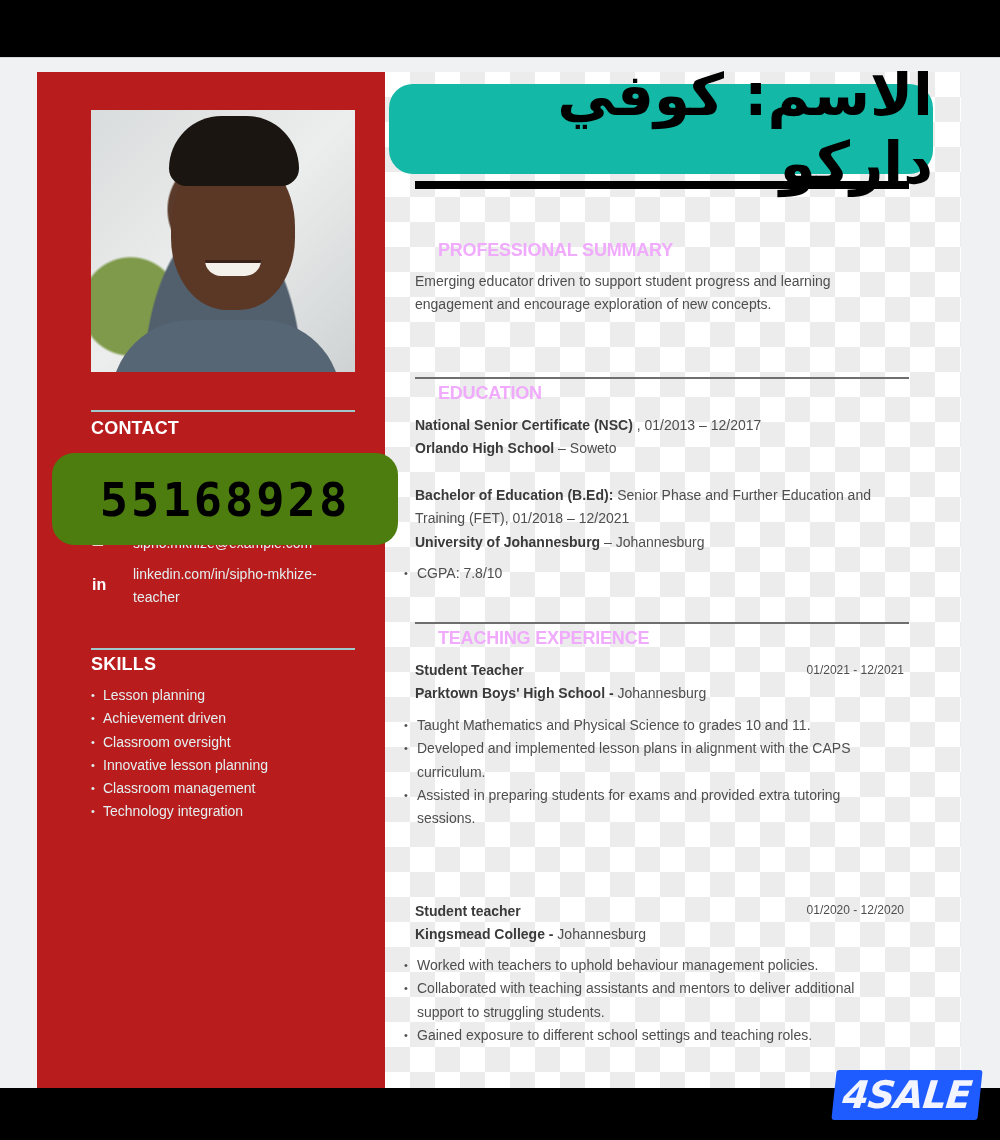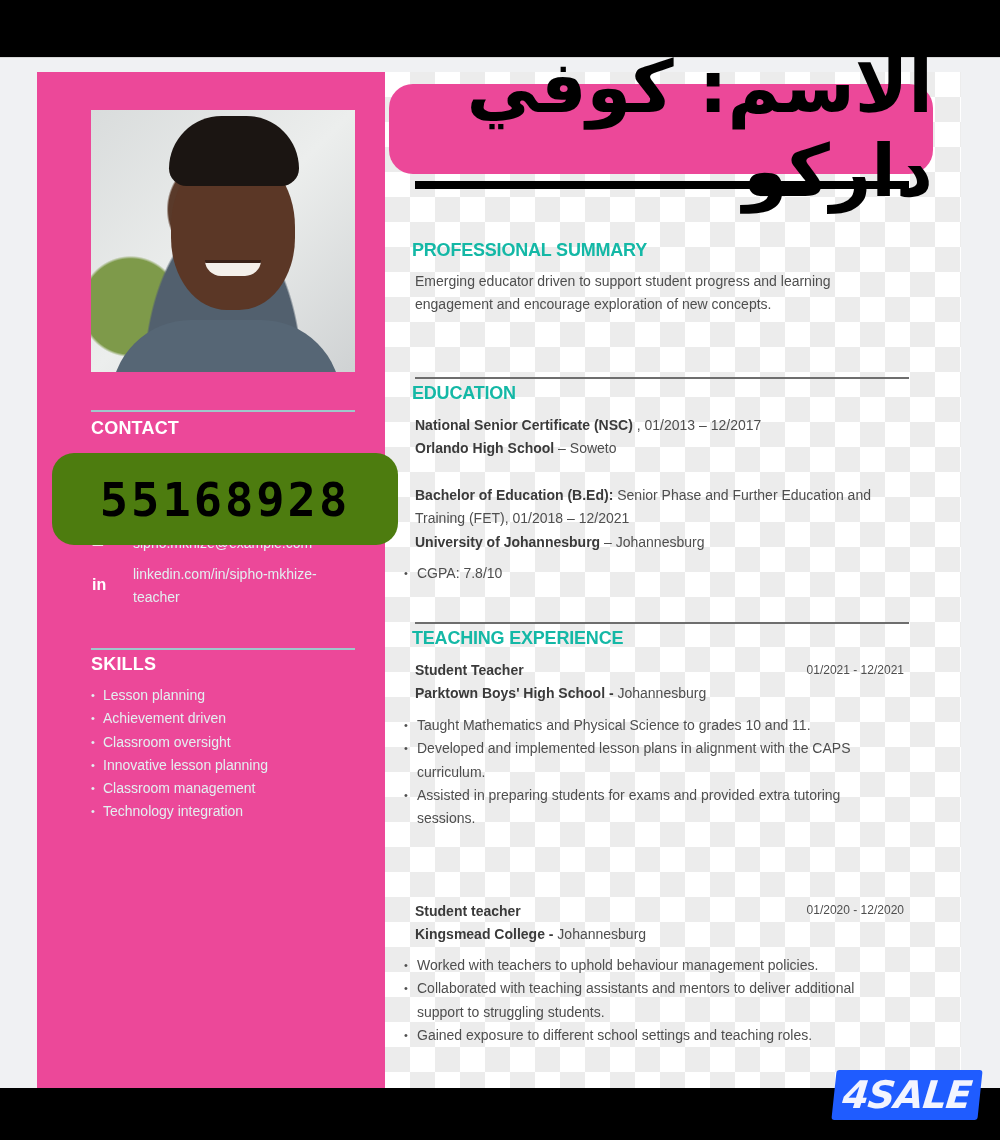--- a/index.html
+++ b/index.html
@@ -5,21 +5,21 @@
   * { box-sizing: border-box; margin: 0; padding: 0; }
   html, body { width: 1000px; height: 1140px; overflow: hidden; background: #000; }
   body { position: relative; font-family: "DejaVu Sans", sans-serif; }
 
   .top-bar { position: absolute; left: 0; top: 0; width: 1000px; height: 57px; background: #000; }
   .frame { position: absolute; left: 0; top: 57px; width: 1000px; height: 1031px; background: #f0f1f3; border-top: 1px solid #d8d8d8; }
   .bottom-bar { position: absolute; left: 0; top: 1088px; width: 1000px; height: 52px; background: #000; }
 
   .page { position: absolute; left: 37px; top: 72px; width: 924px; height: 1016px; }
 
-  .sidebar { position: absolute; left: 0; top: 0; width: 348px; height: 1016px; background: #ec4899; color: #e9f2f3; }
+  .sidebar { position: absolute; left: 0; top: 0; width: 348px; height: 1016px; background: #b91c1c; color: #e9f2f3; }
 
   .main {
     position: absolute; left: 348px; top: 0; width: 576px; height: 1016px;
     background-color: #ffffff;
     background-image:
       linear-gradient(45deg, #ececec 25%, transparent 25%, transparent 75%, #ececec 75%),
       linear-gradient(45deg, #ececec 25%, transparent 25%, transparent 75%, #ececec 75%);
     background-size: 50px 50px;
     background-position: 0 0, 25px 25px;
   }
@@ -49,28 +49,28 @@
 
   .phone-badge {
     position: absolute; left: 52px; top: 453px; width: 346px; height: 92px;
     background: #4d7c0f; border-radius: 22px;
     display: flex; align-items: center; justify-content: center;
     font-family: "DejaVu Sans Mono", monospace; font-weight: 700; font-size: 47px; color: #000; letter-spacing: 3px;
   }
 
   .name-badge {
     position: absolute; left: 389px; top: 84px; width: 544px; height: 90px;
-    background: #ec4899; border-radius: 24px;
+    background: #14b8a6; border-radius: 24px;
     display: flex; align-items: center; justify-content: center;
     direction: rtl;
-    font-family: "DejaVu Sans", sans-serif; font-weight: 700; font-size: 72px; color: #000;
+    font-family: "DejaVu Sans", sans-serif; font-weight: 700; font-size: 58px; color: #000;
   }
   .name-rule { position: absolute; left: 415px; top: 181px; width: 494px; height: 8px; background: #000; }
 
-  .sec-heading { position: absolute; left: 412px; font-family: "Liberation Sans", sans-serif; font-weight: 700; font-size: 18px; color: #14b8a6; letter-spacing: -0.2px; }
+  .sec-heading { position: absolute; left: 438px; font-family: "Liberation Sans", sans-serif; font-weight: 700; font-size: 18px; color: #f0abfc; letter-spacing: -0.2px; }
   .sec-rule { position: absolute; left: 415px; width: 494px; height: 2px; background: #6e6e6e; }
   .body-text { position: absolute; left: 415px; width: 480px; font-family: "Liberation Sans", sans-serif; font-size: 14px; color: #4e4e4e; line-height: 23.3px; }
   .body-text b { color: #3a3a3a; }
   .right-date { position: absolute; font-family: "Liberation Sans", sans-serif; font-size: 12px; color: #4e4e4e; text-align: right; }
 
   .bullets { position: absolute; left: 404px; width: 480px; list-style: none; }
   .bullets li { font-family: "Liberation Sans", sans-serif; font-size: 14px; color: #4e4e4e; line-height: 23.3px; padding-left: 13px; position: relative; }
   .bullets li::before { content: "•"; position: absolute; left: 0; top: 0; font-size: 11px; }
 
   .sale-badge {

